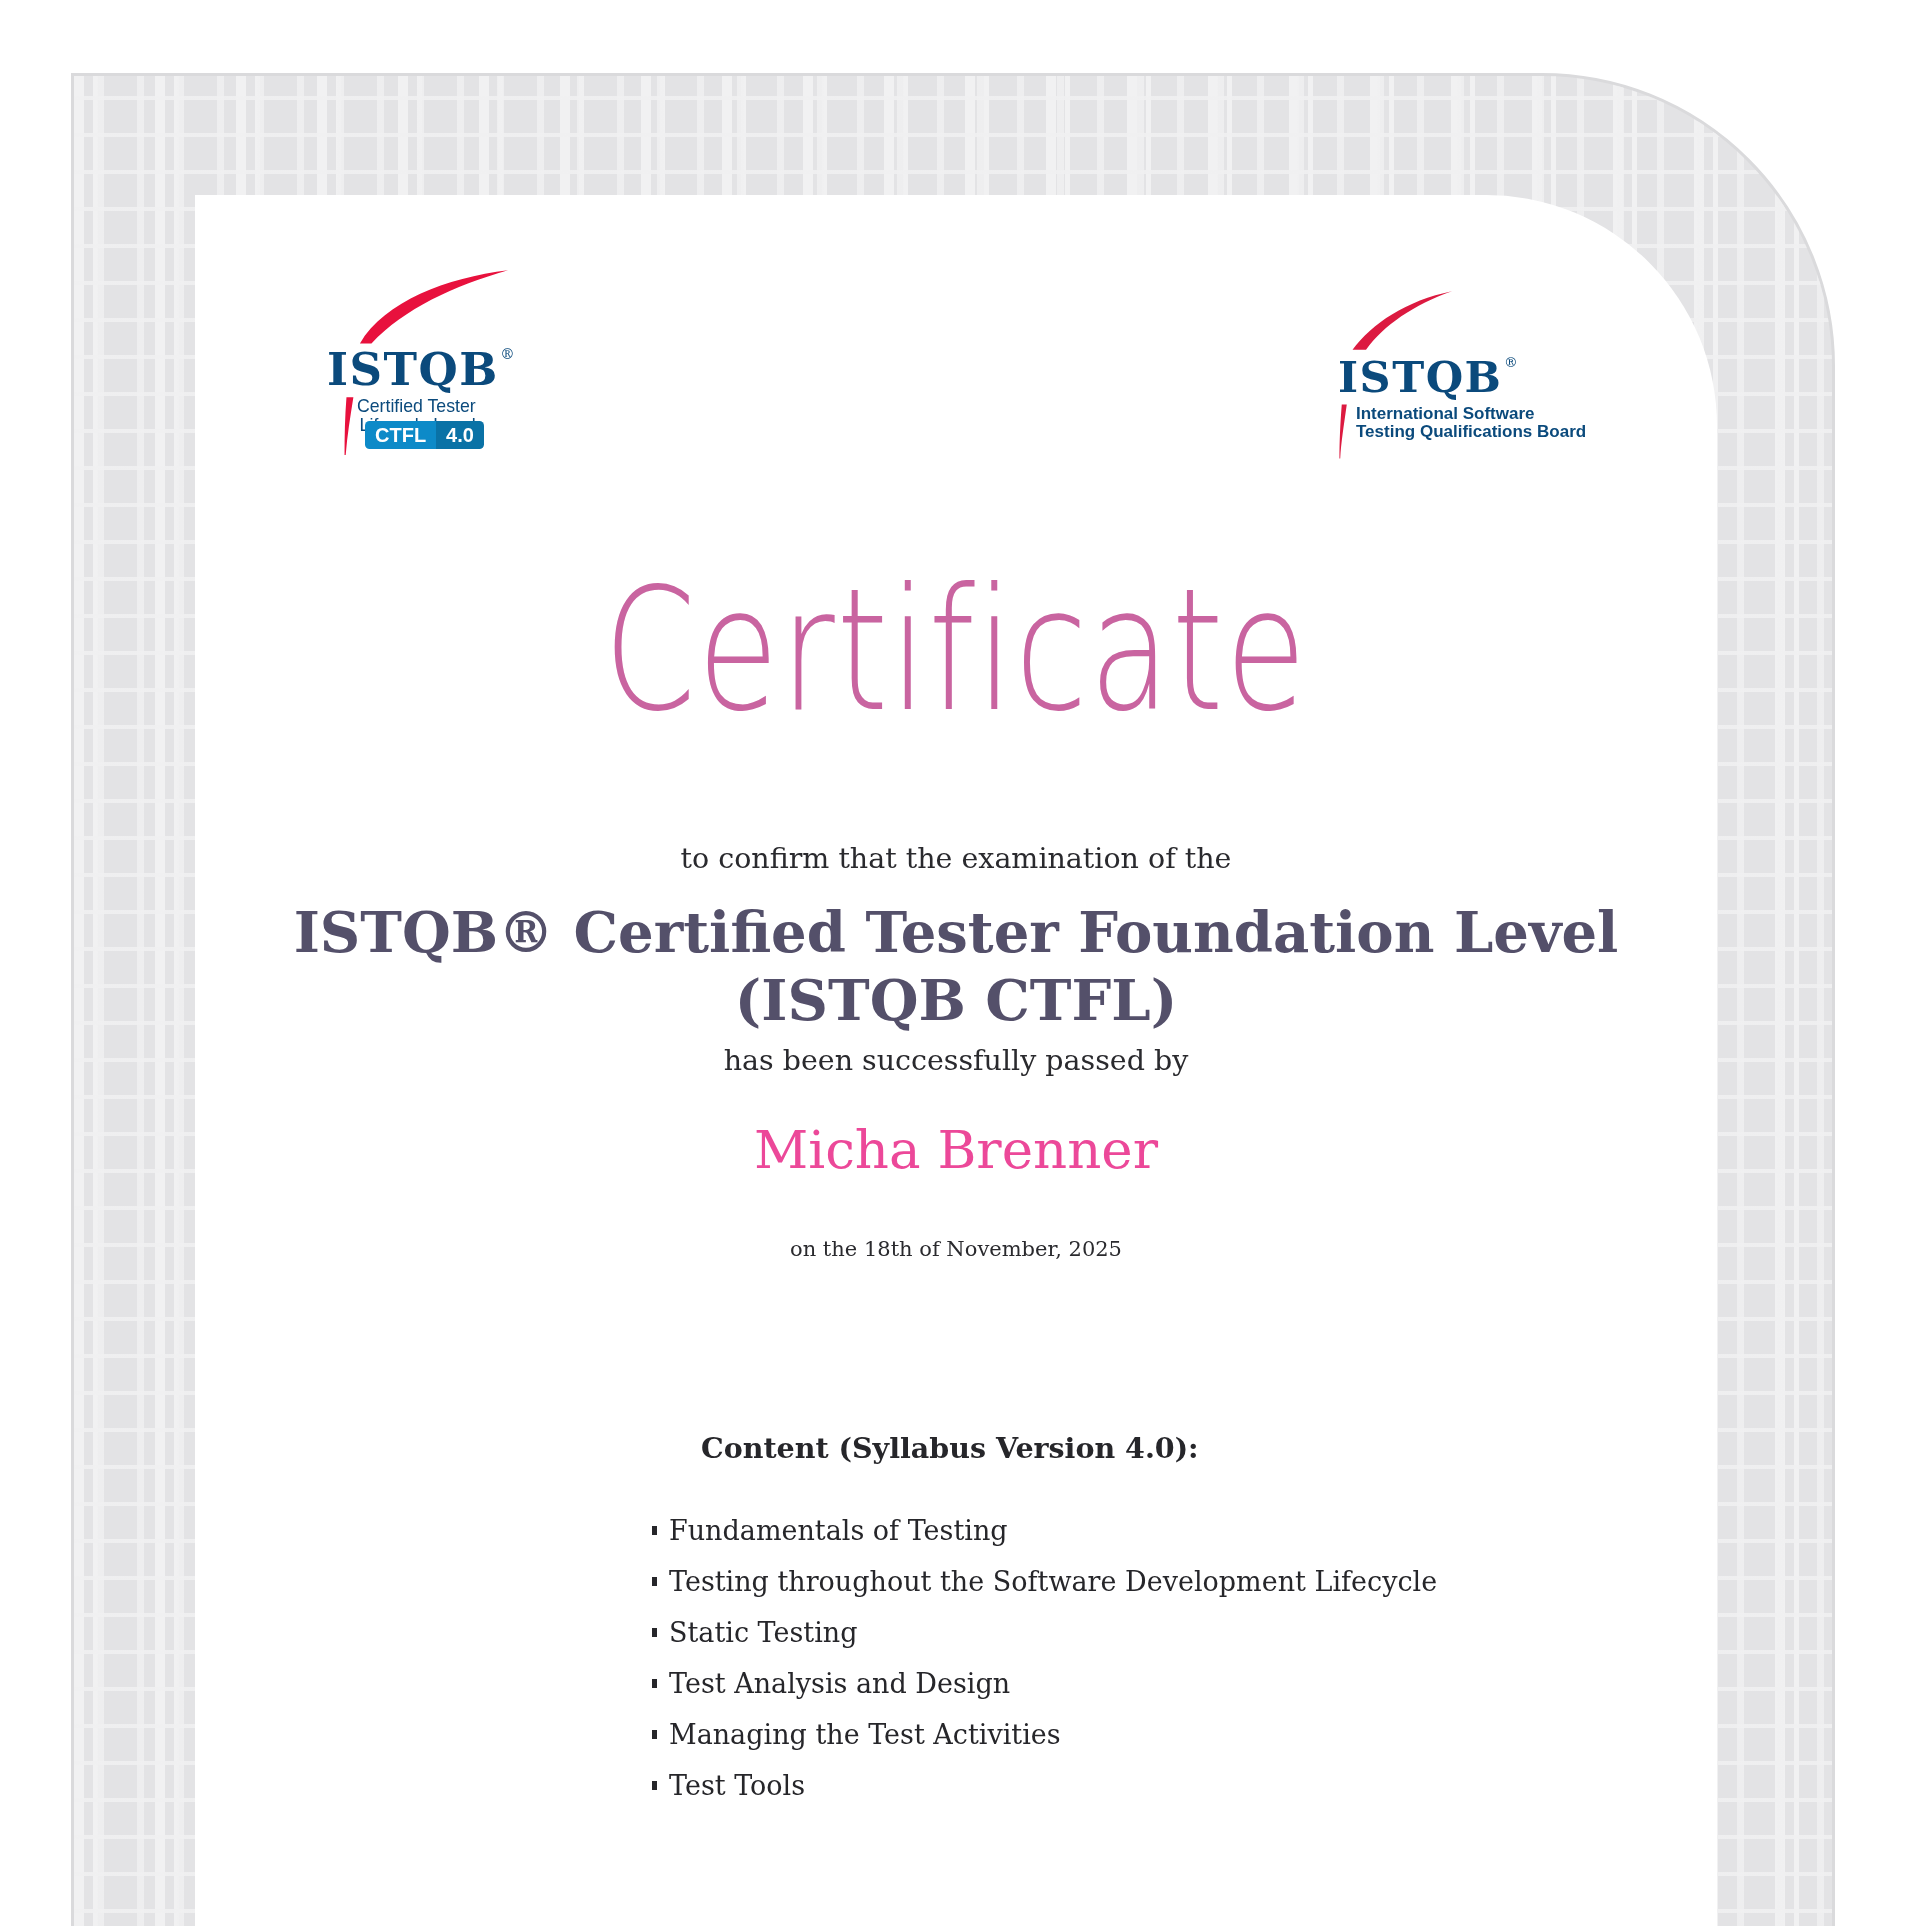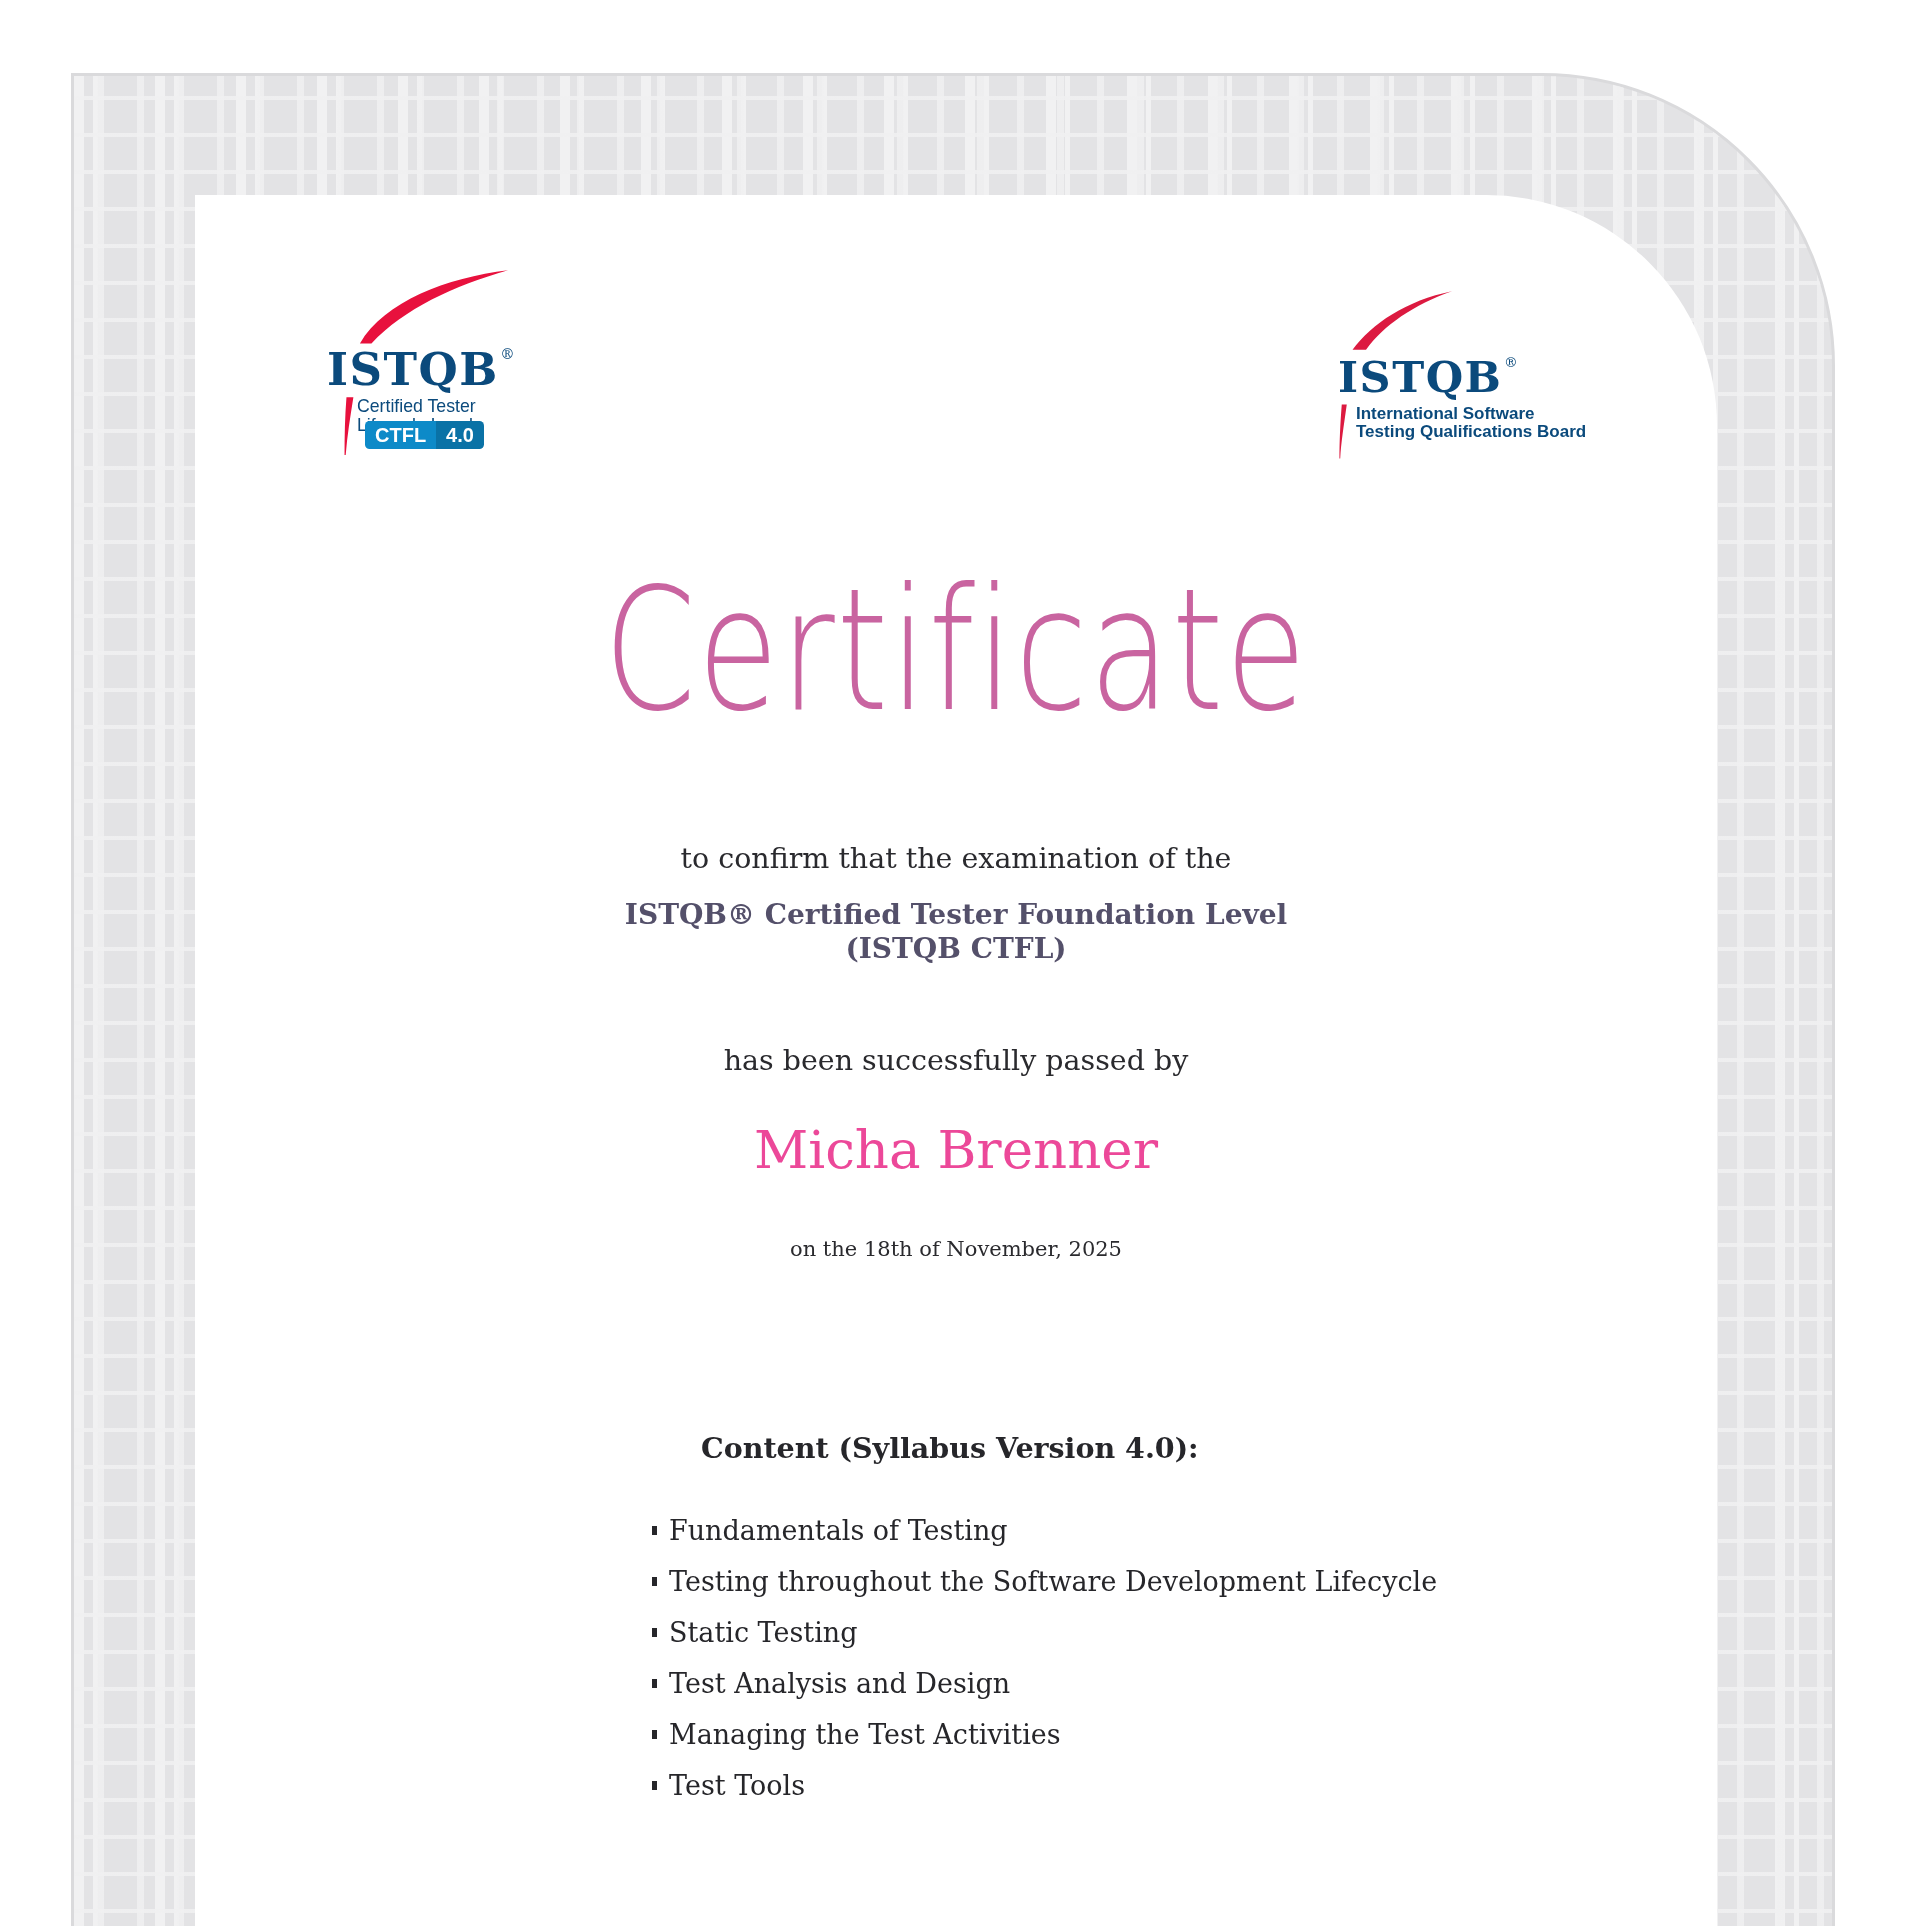--- a/index.html
+++ b/index.html
@@ -61,21 +61,21 @@
 
   
   .center-text { left: 195px; width: 1522px; text-align: center; }
   .cert-title {
     font-family: "DejaVu Sans", sans-serif; font-weight: 200;
     color: #c964a0; font-size: 169px; letter-spacing: 2.3px;
     transform: scaleX(0.78); transform-origin: center;
     line-height: 1;
   }
   .lead { font-size: 28.5px; color: #2a2a2e; }
-  .program { font-size: 28px; font-weight: bold; color: #54506a; line-height: 1.22; }
+  .program { font-size: 56px; font-weight: bold; color: #54506a; line-height: 1.22; }
   .recipient { font-size: 53px; font-weight: normal; color: #ec4899; }
   .date { font-size: 21px; color: #2a2a2e; }
 
   .content-head { font-size: 28.5px; font-weight: bold; color: #26262a; }
   .content-list { list-style: none; margin: 16px; padding: 0; }
   .content-list li {
     font-size: 27px; color: #26262a; height: 51px; line-height: 39px;
     display: flex; align-items: center;
   }
   .bullet-sq {
@@ -94,21 +94,21 @@
 <div class="abs sheet"></div>
 
 <div class="abs istqb-logo" style="left:308px; top:270px; width:200px; height:216px;">
   <svg class="abs" style="left:0;top:0;" width="200" height="216" viewBox="0 0 520 560">
     <path d="M520 0 C 360 20, 200 80, 135 190 L 165 190 C 250 100, 380 40, 520 0 Z" fill="#e8113d"></path>
     <path d="M100 330 L 118 330 C 110 380, 102 430, 98 480 L 95 480 C 95 430, 96 380, 100 330 Z" fill="#e8113d"></path>
   </svg>
   <div class="abs istqb-word" style="left:19px; top:77px; font-size:45px;">
     <span>ISTQB</span><span class="istqb-reg">®</span>
   </div>
-  <div class="abs istqb-sub" style="left:49px; top:127px; font-size:17.7px;">
+  <div class="abs istqb-sub" style="left:49px; top:127px; font-size:17.7px;text-align:right;">
     <div>Certified Tester</div>
     <div>Lifecycle Level</div>
   </div>
   <div class="abs ctfl-badge" style="left:57px; top:151px; height:28px; line-height:28px; font-size:20px;">
     <span class="l">CTFL</span>
     <span class="r">4.0</span>
   </div>
 </div>
 
 <div class="abs istqb-logo" style="left:1310px; top:289px; width:320px; height:181px;">

